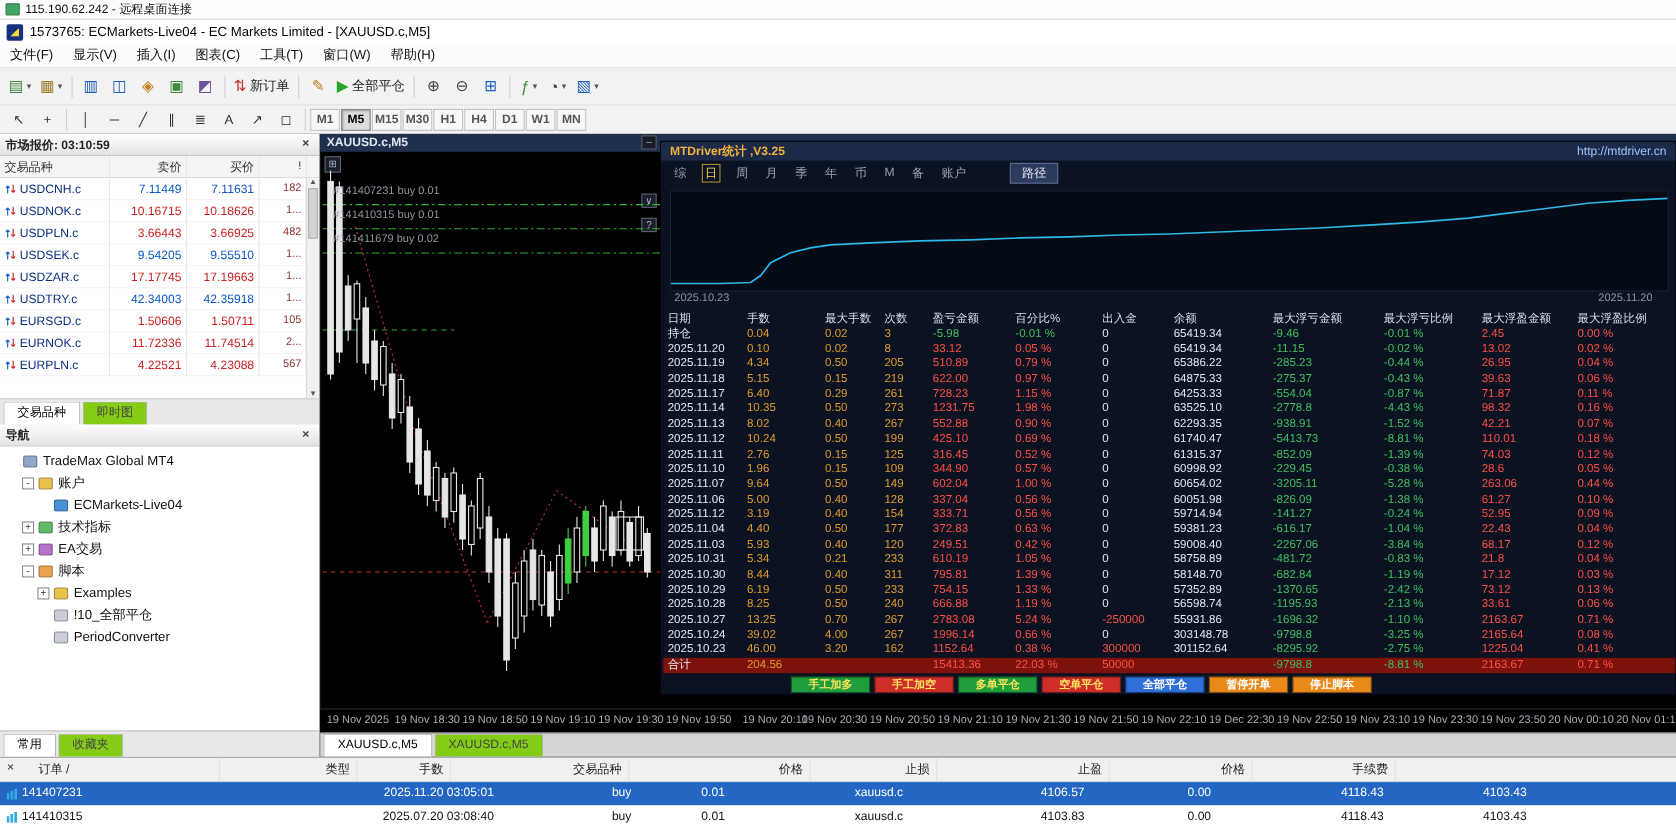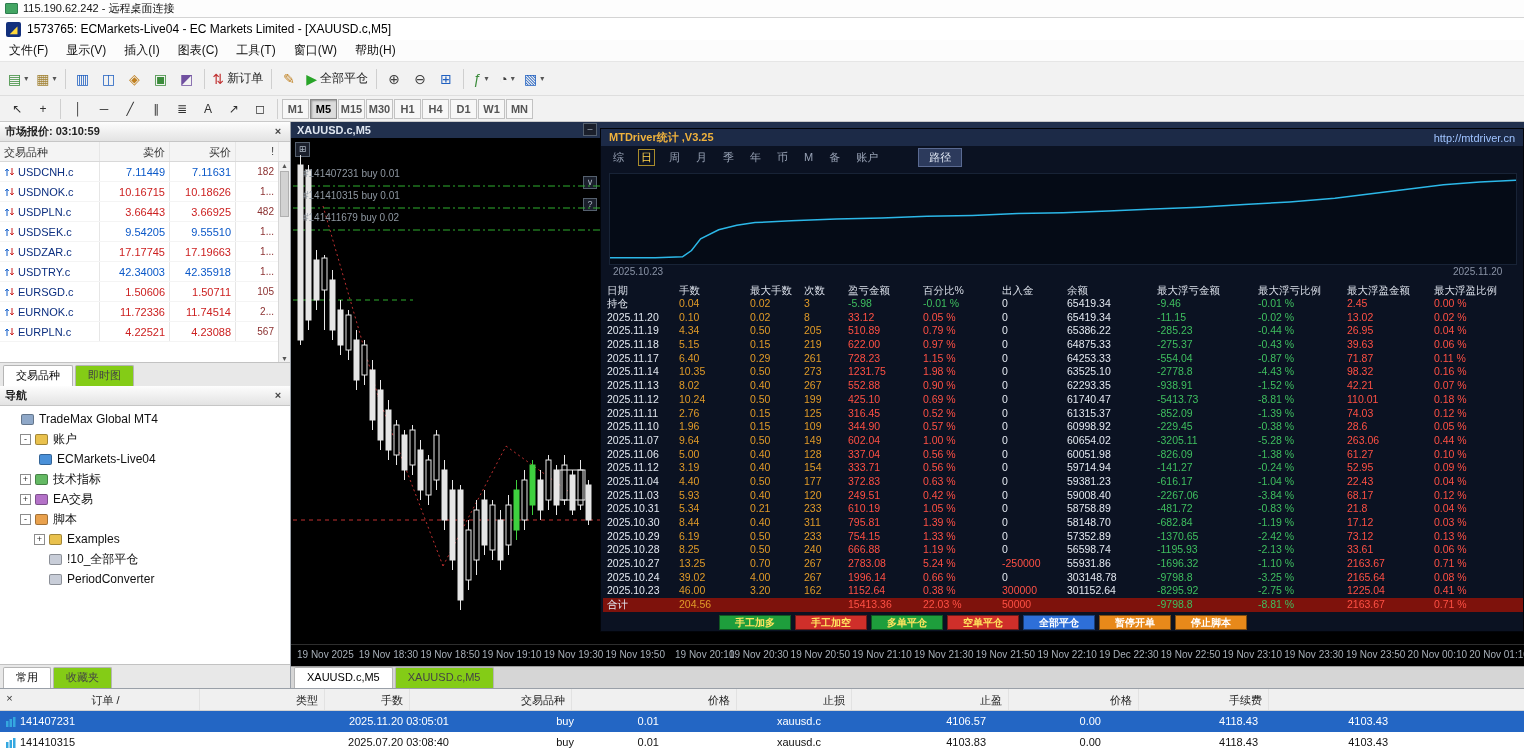--- a/index.html
+++ b/index.html
@@ -83,21 +83,21 @@
 .srow.hdr{height:14px;line-height:14px}
 .scell{padding-left:4px;overflow:hidden;flex:none}
 .srow.total{background:#7e120c}
 #stats-buttons{position:absolute;left:118px;top:486px;display:flex;gap:4px}
 .sbtn{width:72px;height:15px;border:1px solid rgba(0,0,0,.45);font-size:10px;font-weight:bold;line-height:12px;font-family:inherit}
 
 #term{left:0;top:688px;width:100%;height:65px;background:#fff;border-top:1px solid #9aa0a8}
 #term-head{display:flex;height:22px;background:#f0f0f0;border-bottom:1px solid #d2d2d2}
 .tcell{font-size:11px;line-height:22px;padding:0 6px;border-right:1px solid #e2e2e2;text-align:right;overflow:hidden;white-space:nowrap;flex:none}
 .tcell.h{color:#222}
-#term-head .tcell:first-child{text-align:center;padding-left:18px}
+#term-head .tcell:first-child{text-align:left;padding-left:35px}
 .term-row{display:flex;height:21px}
 .term-row .tcell{line-height:21px;border-right:none;color:#111}
 .term-row .tcell.first{text-align:left;display:flex;align-items:center;gap:4px;padding-left:6px}
 .term-row.sel{background:#2366c4}
 .term-row.sel .tcell{color:#fff}
 #term-close{position:absolute;left:3px;top:691px;width:13px;height:15px;font-size:11px;color:#333;text-align:center;line-height:15px}
 </style>
 </head>
 <body>
 
@@ -376,21 +376,21 @@
         <div class="tnode" data-name="navigator-item" style="padding-left:6px">
           <span class="expander spc"></span>
           <span class="ticon" data-name="server-icon"></span>
           <span data-name="navigator-item-label">TradeMax Global MT4</span>
         </div>
         <div class="tnode" data-name="navigator-item" style="padding-left:20px">
           <span class="expander" data-name="collapse-icon">-</span>
           <span class="ticon" data-name="accounts-folder-icon"></span>
           <span data-name="navigator-item-label">账户</span>
         </div>
-        <div class="tnode" data-name="navigator-item" style="padding-left:24px">
+        <div class="tnode" data-name="navigator-item" style="padding-left:34px">
           <span class="expander spc"></span>
           <span class="ticon" data-name="account-icon"></span>
           <span data-name="navigator-item-label">ECMarkets-Live04</span>
         </div>
         <div class="tnode" data-name="navigator-item" style="padding-left:20px">
           <span class="expander" data-name="expand-icon">+</span>
           <span class="ticon" data-name="indicators-folder-icon"></span>
           <span data-name="navigator-item-label">技术指标</span>
         </div>
         <div class="tnode" data-name="navigator-item" style="padding-left:20px">

